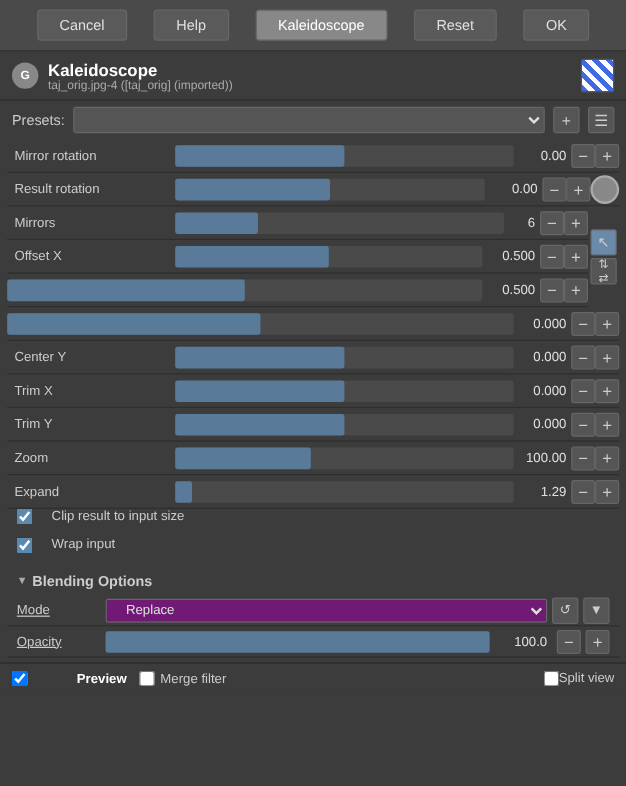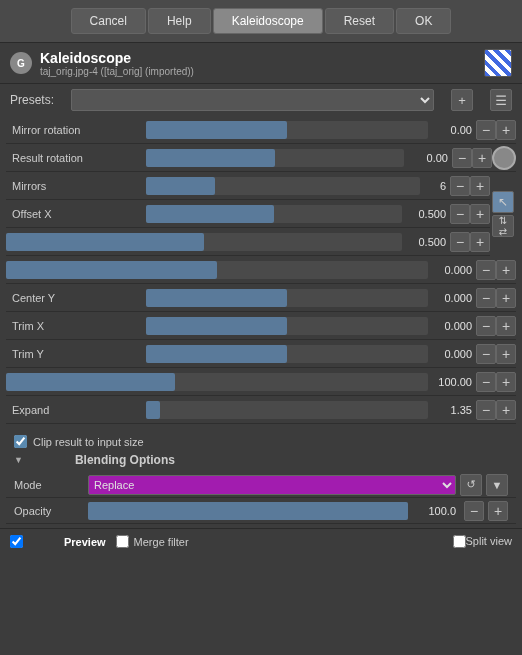--- a/index.html
+++ b/index.html
@@ -11,21 +11,21 @@
       font-size: 12px;
       color: #e0e0e0;
       overflow: hidden;
     }
 
     
     .top-bar {
       display: flex;
       align-items: center;
       justify-content: center;
-      gap: 2px;
+      gap: 22px;
       background: #4a4a4a;
       padding: 8px 10px;
       border-bottom: 1px solid #2a2a2a;
     }
     .top-btn {
       padding: 5px 18px;
       border: 1px solid #666;
       background: #5a5a5a;
       color: #e0e0e0;
       font-size: 12px;
@@ -63,21 +63,21 @@
       background: repeating-linear-gradient(45deg, #4169e1 0 4px, #fff 4px 8px);
       border: 1px solid #555;
       border-radius: 2px;
     }
 
     
     .presets-row {
       display: flex;
       align-items: center;
       padding: 5px 10px;
-      gap: 17px;
+      gap: 7px;
       background: #3c3c3c;
     }
     .presets-label { font-size: 12px; color: #ccc; }
     .presets-select {
       flex: 1;
       background: #555;
       border: 1px solid #666;
       color: #e0e0e0;
       padding: 3px 6px;
       font-size: 11px;
@@ -184,59 +184,59 @@
       flex-direction: column;
       justify-content: center;
       padding: 2px;
       gap: 2px;
       background: #3c3c3c;
     }
 
     
     .check-row {
       display: flex;
-      align-items: flex-end;
+      align-items: flex-start;
       height: 24px;
       padding: 0 8px;
-      gap: 6px;
+      gap: 16px;
     }
     .check-row input[type=checkbox] {
       accent-color: #5a8ab0;
       cursor: pointer;
     }
     .check-label { font-size: 11px; color: #ccc; cursor: pointer; }
 
     
     .section-header {
       display: flex;
       align-items: center;
       height: 24px;
       padding: 0 8px;
       gap: 4px;
       cursor: pointer;
     }
     .section-arrow { font-size: 9px; color: #aaa; }
-    .section-title { font-size: 12px; color: #ccc; font-weight: bold; margin-left: 48px; }
+    .section-title { font-size: 12px; color: #ccc; font-weight: bold; }
 
     
     .blend-row {
       display: flex;
       align-items: center;
       height: 26px;
       padding: 0 8px;
       gap: 4px;
       border-bottom: 1px solid #2e2e2e;
     }
-    .blend-label { width: 70px; font-size: 11px; color: #ccc; }
+    .blend-label { width: 70px; font-size: 11px; color: #ccc; text-decoration: underline; }
     .blend-select {
       flex: 1;
-      background: #a21caf;
-      border: 1px solid #666;
-      color: #e0e0e0;
-      padding: 2px 1px;
+      background: #701a75;
+      border: 1px solid #666;
+      color: #e0e0e0;
+      padding: 2px 12px;
       font-size: 11px;
       border-radius: 2px;
       cursor: pointer;
     }
     .blend-icon-btn {
       width: 22px; height: 22px;
       background: #555;
       border: 1px solid #666;
       border-radius: 2px;
       display: flex; align-items: center; justify-content: center;
@@ -393,41 +393,46 @@
     <div class="param-label">Trim Y</div>
     <div class="param-bar">
       <div class="param-bar-fill" style="width:50%"></div>
     </div>
     <div class="param-value">0.000</div>
     <div class="minus-btn">−</div>
     <div class="plus-btn">+</div>
   </div>
 
   <div class="param-row">
+    <div class="param-label">Zoom</div>
     <div class="param-bar">
       <div class="param-bar-fill" style="width:40%"></div>
     </div>
     <div class="param-value">100.00</div>
     <div class="minus-btn">−</div>
     <div class="plus-btn">+</div>
   </div>
 
   <div class="param-row">
     <div class="param-label">Expand</div>
     <div class="param-bar">
       <div class="param-bar-fill" style="width:5%"></div>
     </div>
-    <div class="param-value">1.35</div>
+    <div class="param-value">1.29</div>
     <div class="minus-btn">−</div>
     <div class="plus-btn">+</div>
   </div>
 
   <div class="check-row">
     <input type="checkbox" id="clip-check" checked="" style="">
     <label class="check-label" for="clip-check">Clip result to input size</label>
+  </div>
+  <div class="check-row">
+    <input type="checkbox" id="wrap-check" checked="" style="">
+    <label class="check-label" for="wrap-check">Wrap input</label>
   </div>
 
   <div class="section-header">
     <span class="section-arrow">▼</span>
     <span class="section-title">Blending Options</span>
   </div>
 
   <div class="blend-row">
     <div class="blend-label">Mode</div>
     <select class="blend-select">

